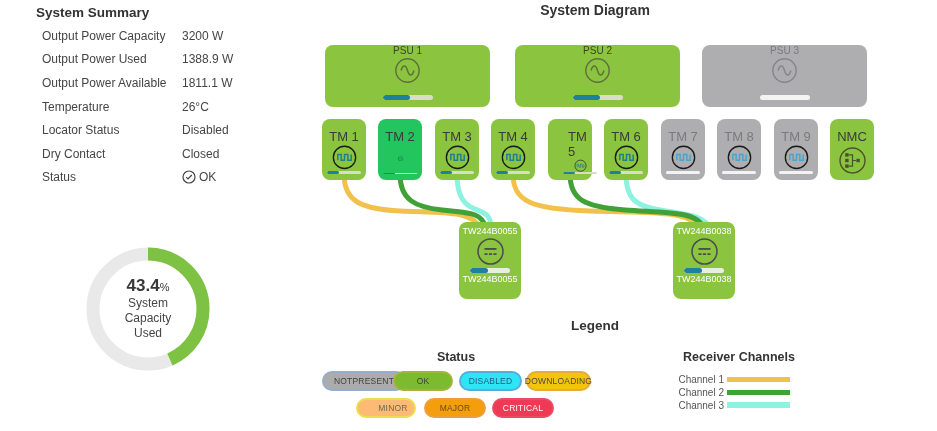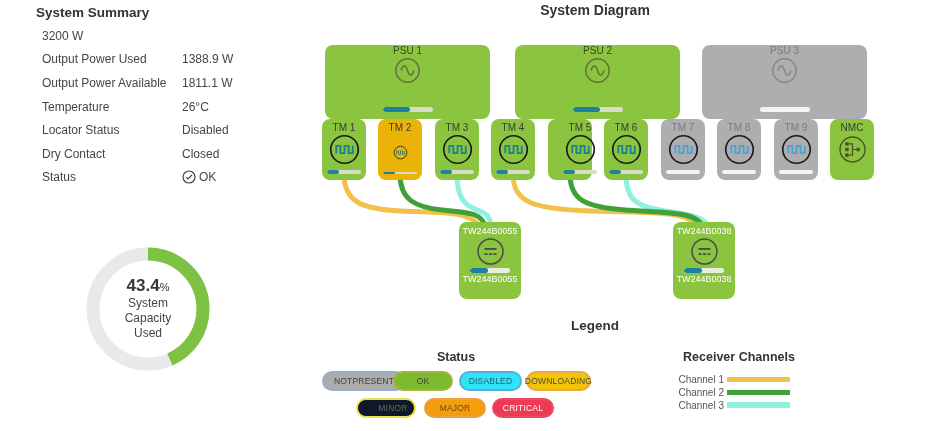--- a/index.html
+++ b/index.html
@@ -29,33 +29,33 @@
   
   #diag-title{left:440px;top:2px;width:310px;text-align:center;font-size:14px;font-weight:bold;color:#333}
 
   #cables{left:0;top:0;pointer-events:none}
   .cable{fill:none;stroke-width:5;stroke-linecap:round}
 
   .box{position:absolute;border-radius:8px;display:flex;flex-direction:column;align-items:center;box-sizing:border-box}
   .u-label{font-size:10px;color:#3d4520}
   .np .u-label{color:#7b7b7e}
 
-  .psu{width:165px;height:74px;top:45px}
+  .psu{width:165px;height:62px;top:45px}
   .psu1{left:325px}.psu2{left:515px}.psu3{left:702px}
   .psu-icon{width:29px;height:29px;color:#5f6e3c}
   .np .psu-icon{color:#85858a}
 
   .bar{width:50px;height:5px;border-radius:3px;background:#d9dcc8;overflow:hidden;margin-top:auto;margin-bottom:7px}
   .np .bar{background:#f3f3f3}
   .bar-fill{height:100%;border-radius:3px}
 
   .tm{width:44px;height:61px;top:119px}
   .m1{left:322px}.m2{left:378px}.m3{left:435px}.m4{left:491px}.m5{left:548px}
   .m6{left:604px}.m7{left:661px}.m8{left:717px}.m9{left:774px}.m10{left:830px}
-  .tm .u-label{font-size:10px;margin-top:3px;color:#3a3a3a}
+  .tm .u-label{font-size:13px;margin-top:10px;color:#3a3a3a}
   .tm.np .u-label{color:#7b7b7e}
   .tm-icon{width:33px;height:33px;margin-top:0}
   .tm-wave{stroke:#1d808e}
   .np .tm-wave{stroke:#4aa3d2}
   .tm .bar{width:34px;height:4px;margin-bottom:6px}
   .nmc-icon{width:31px;height:31px;margin-top:1px;color:#4d5226}
 
   .recv{width:62px;height:77px;top:222px}
   .r1{left:459px}.r2{left:673px}
   .recv-label{font-size:9px;color:#fff;margin-top:4px;white-space:nowrap}
@@ -83,20 +83,21 @@
   .ch-line{width:63px;height:5px}
   .ch3 .ch-line{height:6px}
 </style>
 </head>
 <body>
 
 <div class="abs" id="sum-title">System Summary</div>
 
 <div class="abs" id="sum-rows">
   <div class="srow">
+    <span class="slabel">Output Power Capacity</span>
     <span class="sval">3200 W</span>
   </div>
   <div class="srow">
     <span class="slabel">Output Power Used</span>
     <span class="sval">1388.9 W</span>
   </div>
   <div class="srow">
     <span class="slabel">Output Power Available</span>
     <span class="sval">1811.1 W</span>
   </div>
@@ -182,21 +183,21 @@
 <div class="box tm m1 ok" style="background: rgb(139, 197, 63);">
   <span class="u-label">TM 1</span>
   <svg class="tm-icon" viewBox="0 0 36 36">
     <circle cx="18" cy="18" r="15" fill="none" stroke="#1a1a1a" stroke-width="1.8"></circle>
     <path class="tm-wave" d="M9 22 v-8 h4.5 v8 h4.5 v-8 h4.5 v8 h4.5 v-8" fill="none" stroke-width="2"></path>
   </svg>
   <div class="bar">
     <div class="bar-fill" style="width: 35%; background: rgb(31, 127, 158);"></div>
   </div>
 </div>
-<div class="box tm m2 ok" style="background: #eab308; gap: 12px;">
+<div class="box tm m2 ok" style="background: #22c55e; gap: 12px;">
   <span class="u-label">TM 2</span>
   <svg class="tm-icon" viewBox="0 0 36 36">
     <circle cx="18" cy="18" r="15" fill="none" stroke="#1a1a1a" stroke-width="1.8"></circle>
     <path class="tm-wave" d="M9 22 v-8 h4.5 v8 h4.5 v-8 h4.5 v8 h4.5 v-8" fill="none" stroke-width="2"></path>
   </svg>
   <div class="bar">
     <div class="bar-fill" style="width: 35%; background: rgb(31, 127, 158);"></div>
   </div>
 </div>
 <div class="box tm m3 ok" style="background: rgb(139, 197, 63);">
@@ -306,21 +307,21 @@
   <span class="recv-label-b">TW244B0038</span>
 </div>
 
 <div class="abs" id="legend-title">Legend</div>
 <div class="abs" id="status-title">Status</div>
 
 <div class="pill p1" style="background: rgb(172, 172, 172); border-color: rgb(150, 174, 200); color: rgb(63, 63, 63);">NOTPRESENT</div>
 <div class="pill p2" style="background: rgb(124, 186, 48); border-color: rgb(164, 180, 60); color: rgb(63, 63, 63);">OK</div>
 <div class="pill p3" style="background: rgb(47, 228, 246); border-color: rgb(86, 174, 220); color: rgb(31, 93, 122);">DISABLED</div>
 <div class="pill p4" style="background: rgb(243, 197, 8); border-color: rgb(233, 169, 61); color: rgb(74, 74, 74);">DOWNLOADING</div>
-<div class="pill p5" style="background: #0f172a; border-color: rgb(236, 223, 78); color: rgb(107, 107, 82); padding-left: 14px;">MINOR</div>
+<div class="pill p5" style="background: #fdba74; border-color: rgb(236, 223, 78); color: rgb(107, 107, 82); padding-left: 14px;">MINOR</div>
 <div class="pill p6" style="background: rgb(245, 158, 13); border-color: rgb(236, 159, 64); color: rgb(107, 74, 20);">MAJOR</div>
 <div class="pill p7" style="background: rgb(238, 58, 85); border-color: rgb(234, 75, 100); color: rgb(255, 255, 255);">CRITICAL</div>
 
 <div class="abs" id="rc-title">Receiver Channels</div>
 
 <div class="chrow ch1">
   <span class="ch-label">Channel 1</span>
   <span class="ch-line" style="background: rgb(242, 193, 75);"></span>
 </div>
 <div class="chrow ch2">

